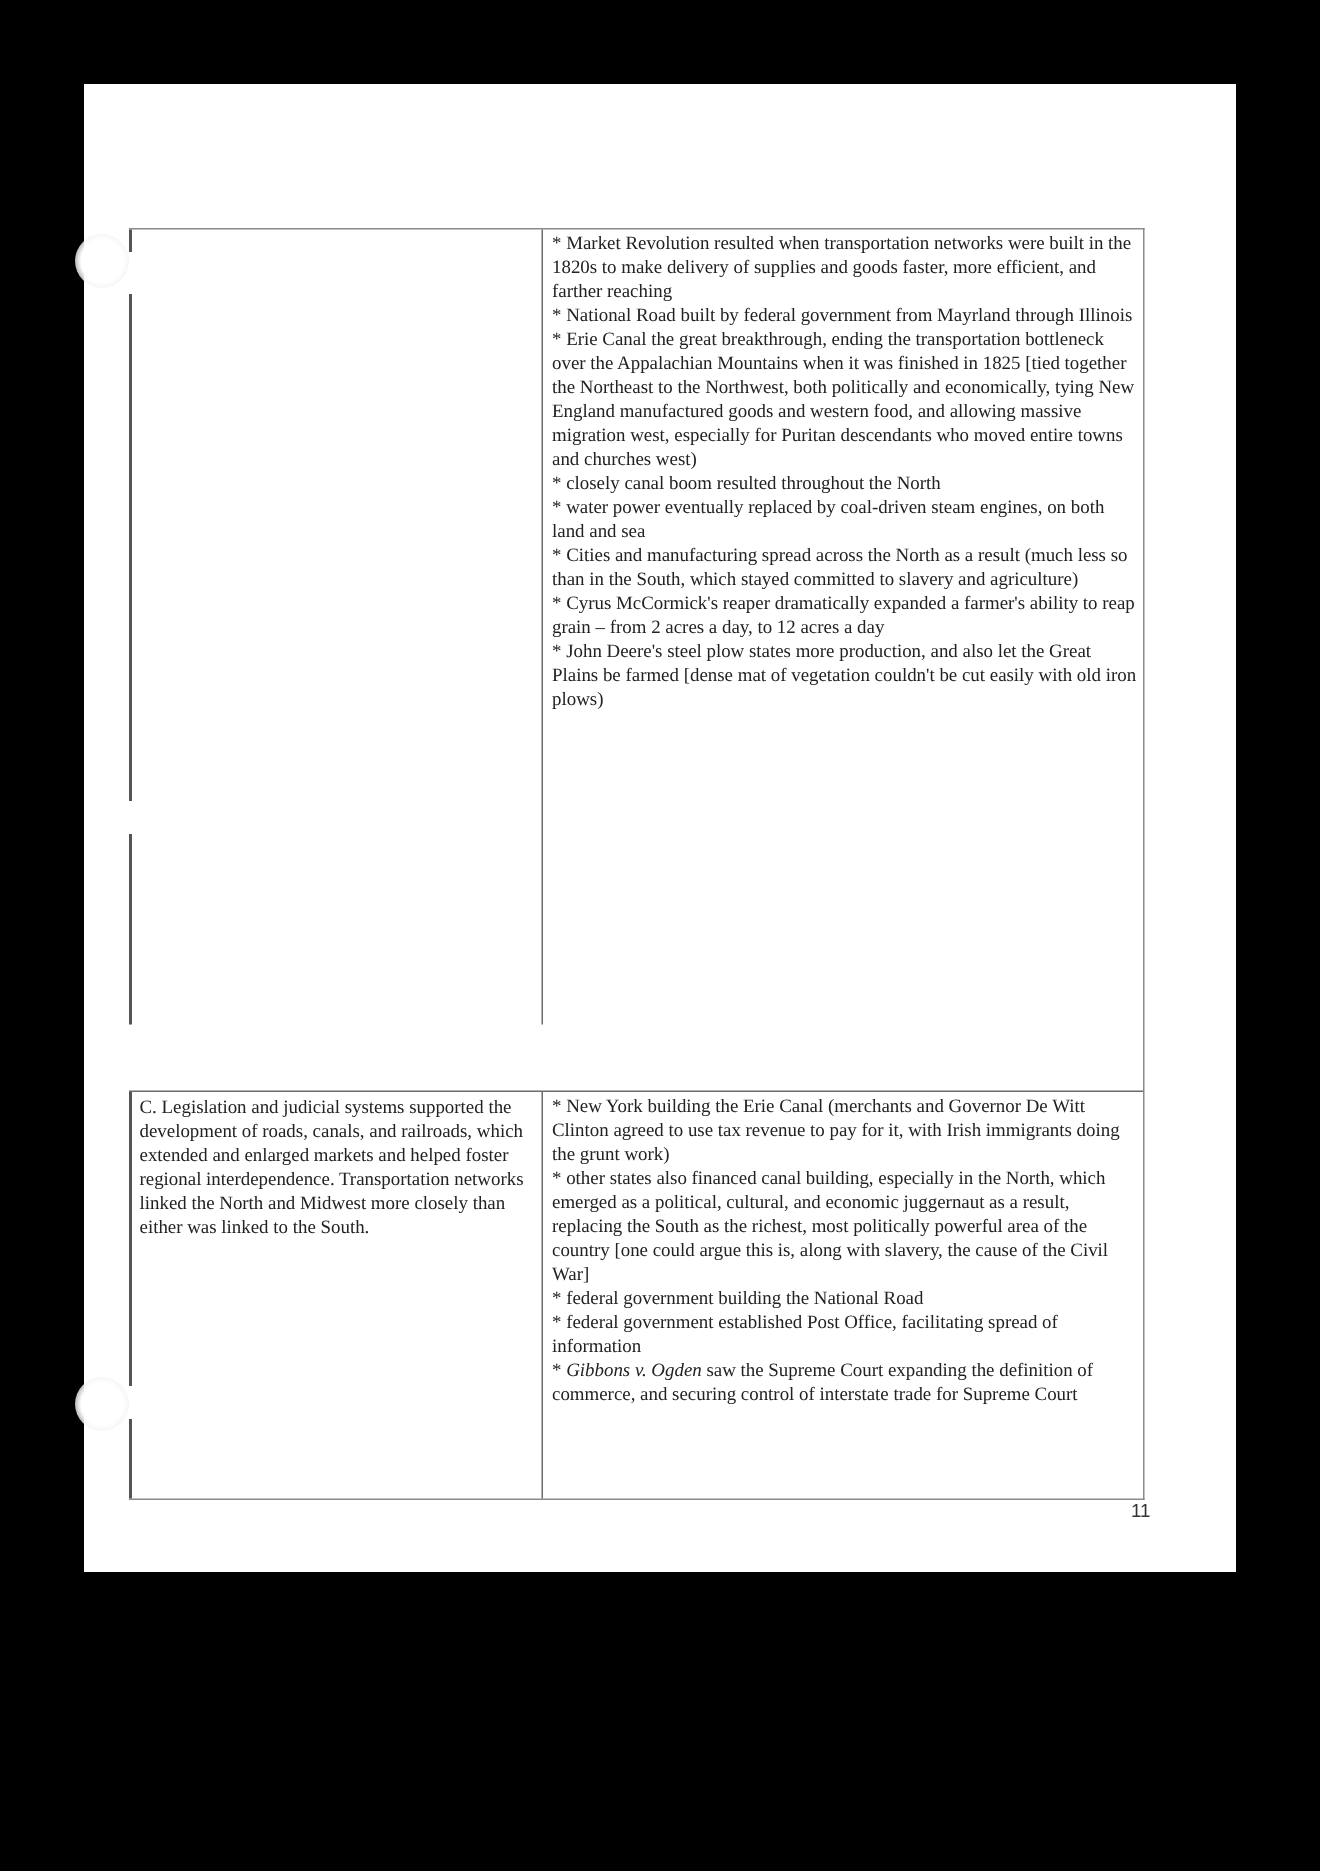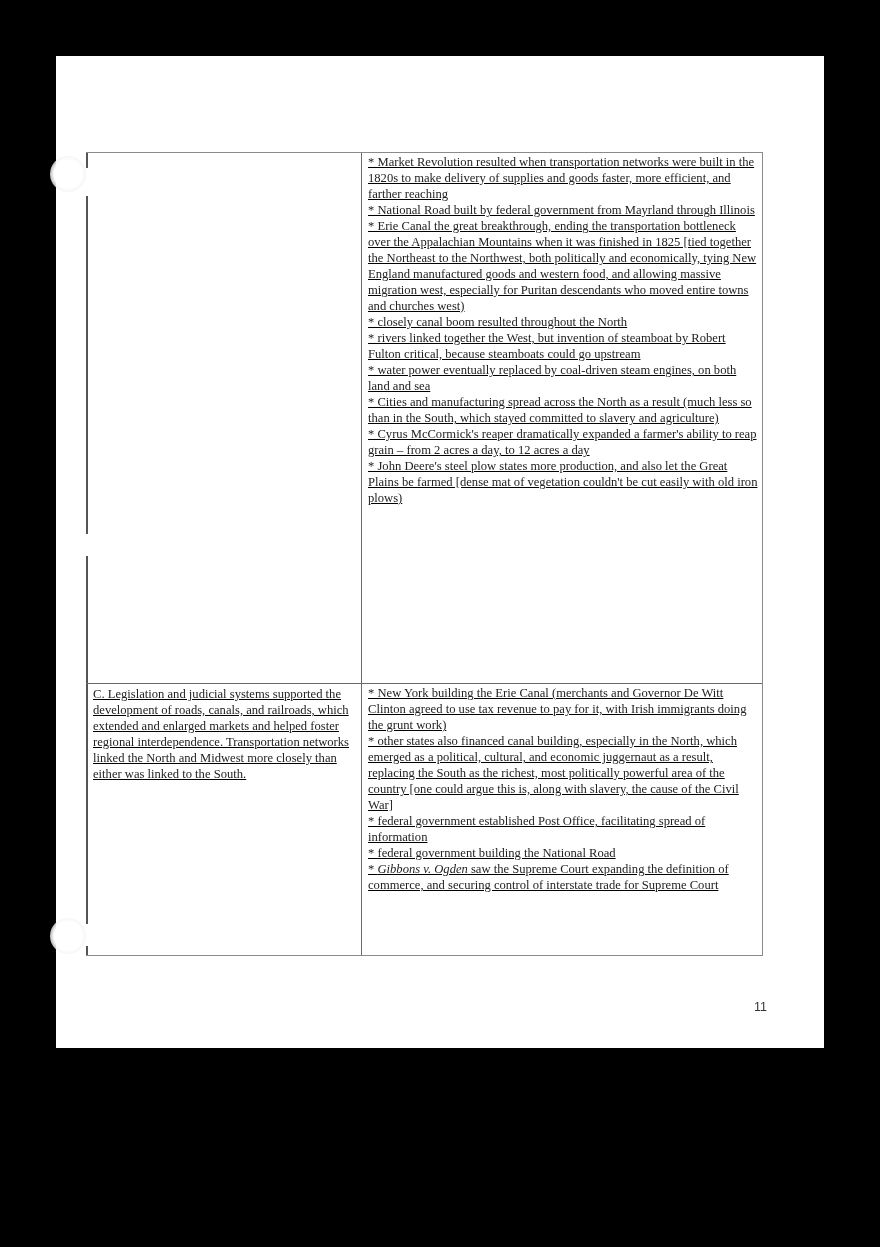--- a/index.html
+++ b/index.html
@@ -27,21 +27,20 @@
       left: 30px;
       top: 96px;
       width: 676px;
       border-top: 1px solid #8a8a8a;
       border-right: 1px solid #8a8a8a;
       border-bottom: 1px solid #8a8a8a;
     }
     .row {
       display: flex;
       position: relative;
-      text-decoration: underline;
     }
     .row + .row {
       border-top: 1px solid #6a6a6a;
     }
     .cell-left {
       width: 276px;
       box-sizing: border-box;
       padding: 2px 4px 0 5px;
       border-left: 2px solid #555;
       border-right: 1px solid #6a6a6a;
@@ -94,35 +93,34 @@
 
   <div class="table">
 
     <div class="row" style="height:530px;">
       <div class="cell-left"></div>
       <div class="cell-right">
         <span class="bullet">* Market Revolution resulted when transportation networks were built in the 1820s to make delivery of supplies and goods faster, more efficient, and farther reaching</span>
         <span class="bullet">* National Road built by federal government from Mayrland through Illinois</span>
         <span class="bullet">* Erie Canal the great breakthrough, ending the transportation bottleneck over the Appalachian Mountains when it was finished in 1825 [tied together the Northeast to the Northwest, both politically and economically, tying New England manufactured goods and western food, and allowing massive migration west, especially for Puritan descendants who moved entire towns and churches west)</span>
         <span class="bullet">* closely canal boom resulted throughout the North</span>
-        <span class="bullet">* rivers linked together the West, but invention of steamboat by Robert Fulton critical, because steamboats could go upstream</span>
         <span class="bullet">* water power eventually replaced by coal-driven steam engines, on both land and sea</span>
         <span class="bullet">* Cities and manufacturing spread across the North as a result (much less so than in the South, which stayed committed to slavery and agriculture)</span>
         <span class="bullet">* Cyrus McCormick's reaper dramatically expanded a farmer's ability to reap grain – from 2 acres a day, to 12 acres a day</span>
         <span class="bullet">* John Deere's steel plow states more production, and also let the Great Plains be farmed [dense mat of vegetation couldn't be cut easily with old iron plows)</span>
       </div>
     </div>
 
-    <div class="row" style="height:271px;">
+    <div class="row" style="height:271px;margin-top:44px;">
       <div class="cell-left">C. Legislation and judicial systems supported the development of roads, canals, and railroads, which extended and enlarged markets and helped foster regional interdependence. Transportation networks linked the North and Midwest more closely than either was linked to the South.</div>
       <div class="cell-right">
         <span class="bullet">* New York building the Erie Canal (merchants and Governor De Witt Clinton agreed to use tax revenue to pay for it, with Irish immigrants doing the grunt work)</span>
         <span class="bullet">* other states also financed canal building, especially in the North, which emerged as a political, cultural, and economic juggernaut as a result, replacing the South as the richest, most politically powerful area of the country [one could argue this is, along with slavery, the cause of the Civil War]</span>
+        <span class="bullet">* federal government building the National Road</span>
         <span class="bullet">* federal government established Post Office, facilitating spread of information</span>
-        <span class="bullet">* federal government building the National Road</span>
         <span class="bullet"><span>* </span><i>Gibbons v. Ogden</i><span> saw the Supreme Court expanding the definition of commerce, and securing control of interstate trade for Supreme Court</span></span>
       </div>
     </div>
 
   </div>
 
   <div class="punch" style="top:100px;"></div>
   <div class="gap" style="top:112px;height:28px;"></div>
   <div class="gap" style="top:478px;height:22px;"></div>
   <div class="punch" style="top:862px;"></div>

